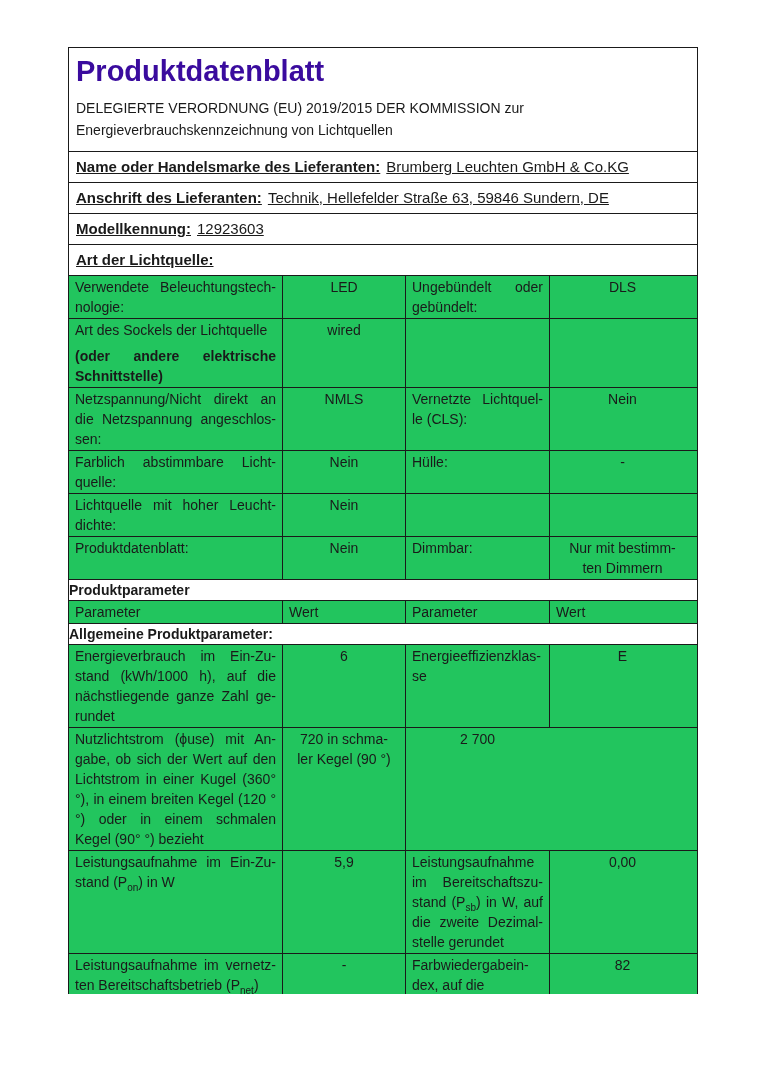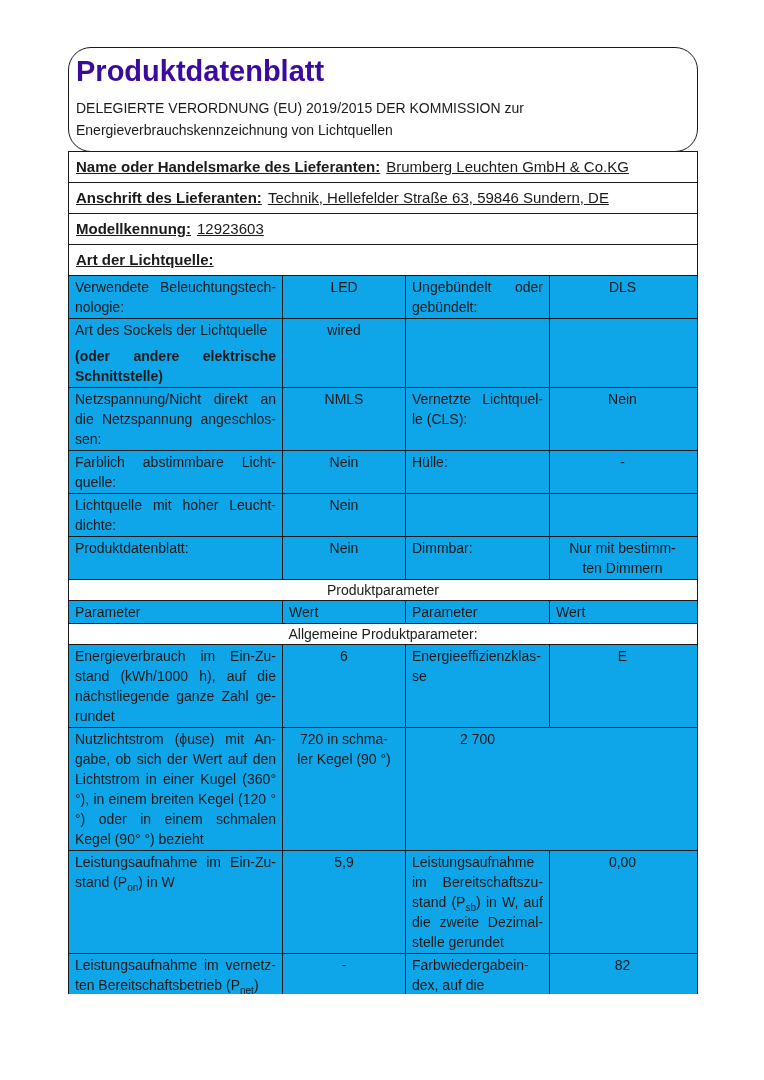--- a/index.html
+++ b/index.html
@@ -14,21 +14,21 @@
     position: absolute;
     left: 68px; top: 47px;
     width: 630px;
   }
   .box {
     width: 630px;
     border: 1px solid #1a1a1a;
     margin-top: -1px;
     background: #fff;
   }
-  .title-box { padding: 6px 7px 10px 7px; margin-top: 0; border-radius: 23px; }
+  .title-box { padding: 6px 7px 10px 7px; margin-top: 0; }
   .product-title {
     font-size: 29px;
     font-weight: bold;
     color: #3a0b9e;
     line-height: 34px;
     margin-bottom: 9px;
   }
   .regulation {
     font-size: 14px;
     line-height: 22px;
@@ -39,40 +39,40 @@
   .kv-value { margin-left: 6px; }
 
   .trow {
     display: grid;
     grid-template-columns: 213px 123px 144px 146px;
     width: 630px;
     border: 1px solid #1a1a1a;
     margin-top: -1px;
     font-size: 14px;
     line-height: 20px;
-    background: #0ea5e9;
+    background: #22c55e;
   }
   .trow > div {
     padding: 1px 6px;
     border-left: 1px solid #1a1a1a;
     overflow: hidden;
   }
   .trow > div:first-child { border-left: none; }
   .param { text-align: justify; }
   .val { text-align: center; white-space: pre-line; }
   .para2 { margin-top: 6px; font-weight: bold; }
   .span-row {
     display: block;
     width: 630px;
     border: 1px solid #1a1a1a;
     margin-top: -1px;
     font-size: 14px;
     line-height: 20px;
-    text-align: center;
-    font-weight: normal;
+    text-align: left;
+    font-weight: bold;
     background: #fff;
   }
   .cut {
     height: 41px;
     border-bottom: none;
   }
   sub { font-size: 10px; line-height: 0; }
 </style>
 </head>
 <body>

